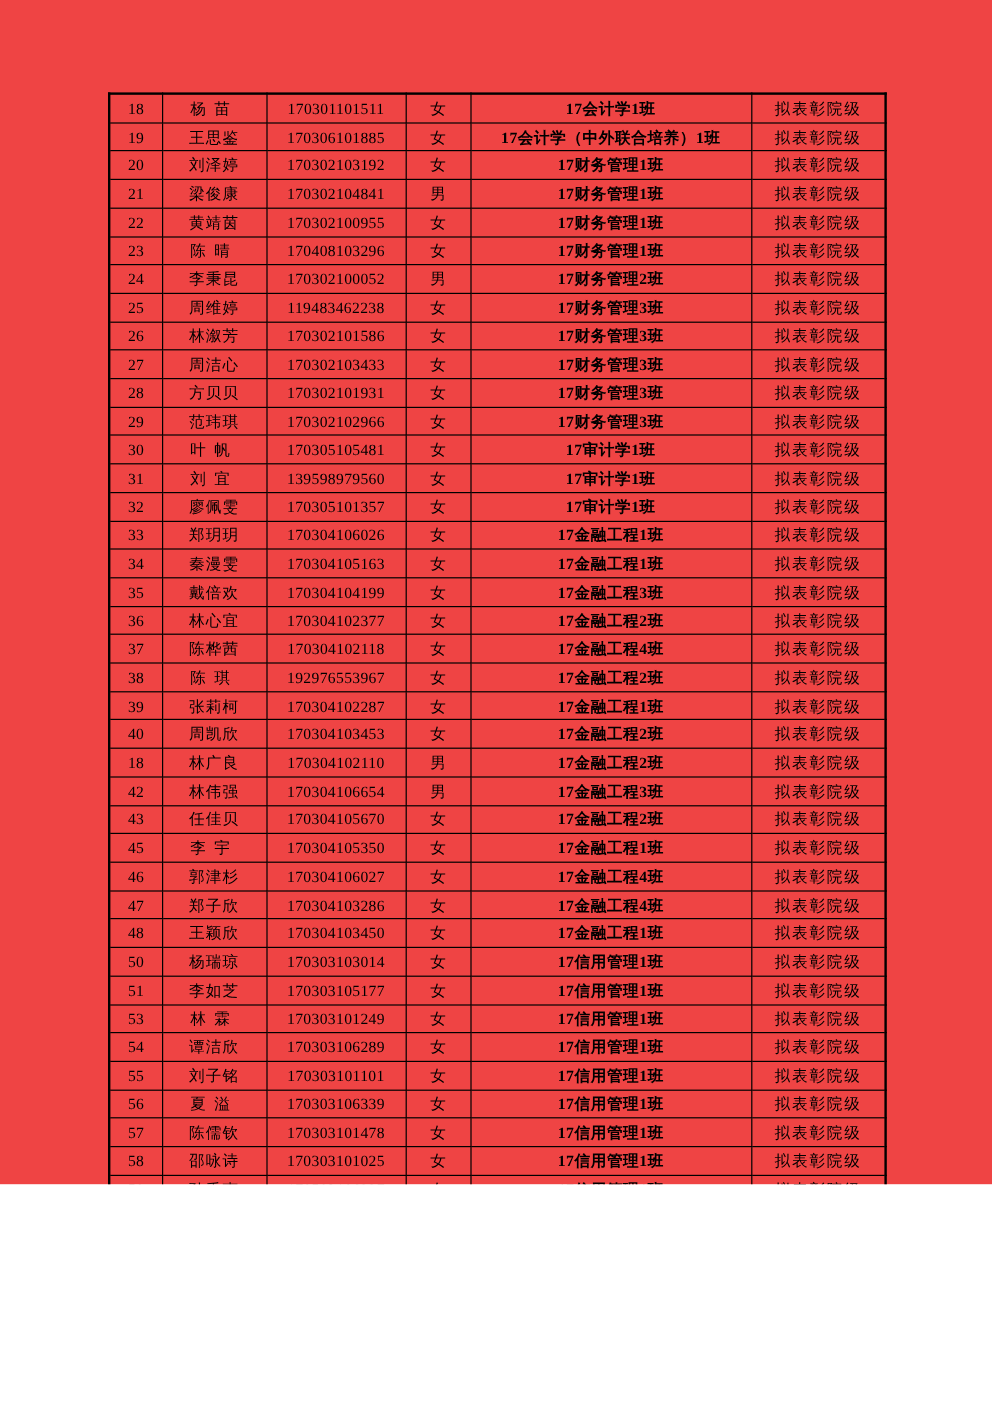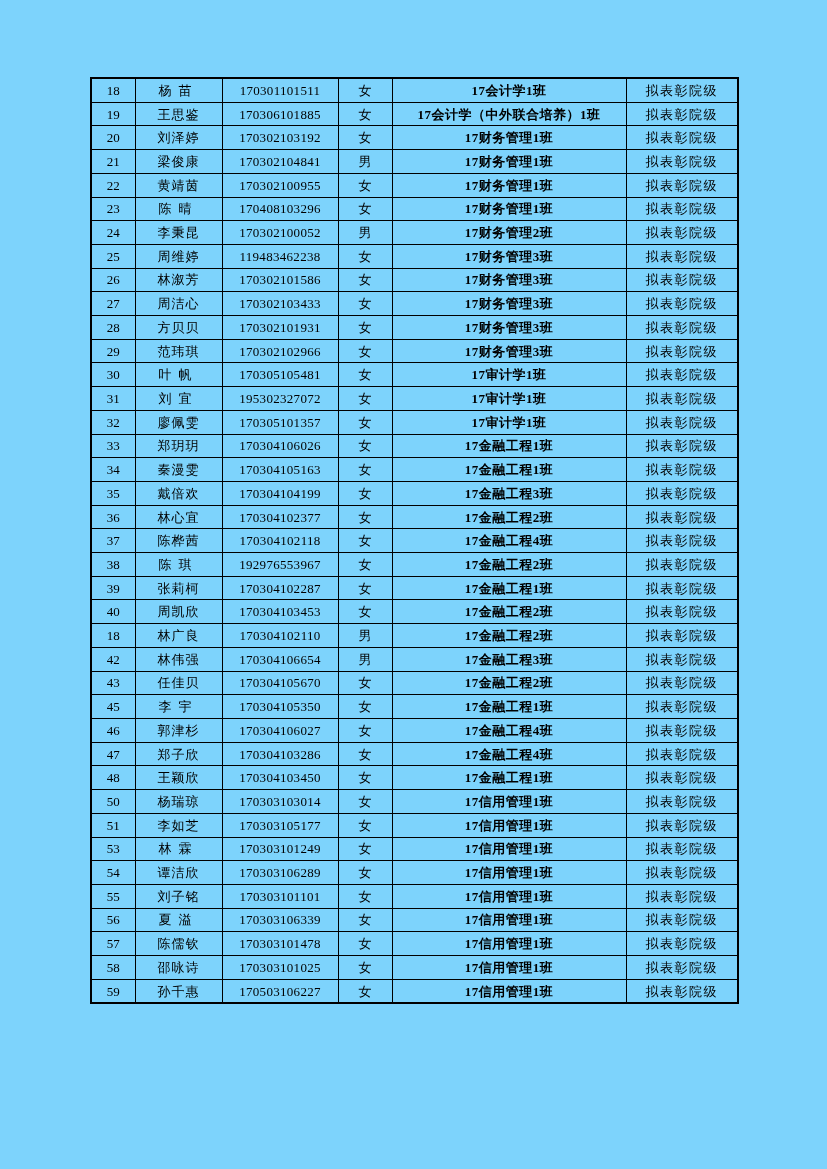--- a/index.html
+++ b/index.html
@@ -3,22 +3,22 @@
 <meta charset="utf-8">
 <style>
   html, body {
     margin: 0;
     padding: 0;
     background: #ffffff;
   }
   .page {
     position: relative;
     width: 827px;
-    height: 1169px;
-    background: #7dd3fc;
+    height: 987px;
+    background: #ef4444;
     font-family: "Liberation Serif", "DejaVu Serif", serif;
     color: #000000;
     overflow: hidden;
   }
   table.roster {
     position: absolute;
     left: 90px;
     top: 77px;
     width: 647px;
     border-collapse: collapse;
@@ -158,21 +158,21 @@
           <td class="col-no">30</td>
           <td class="col-name name-2">叶帆</td>
           <td class="col-student_id">170305105481</td>
           <td class="col-gender">女</td>
           <td class="col-class_name">17审计学1班</td>
           <td class="col-award">拟表彰院级</td>
         </tr>
         <tr>
           <td class="col-no">31</td>
           <td class="col-name name-2">刘宜</td>
-          <td class="col-student_id">195302327072</td>
+          <td class="col-student_id">139598979560</td>
           <td class="col-gender">女</td>
           <td class="col-class_name">17审计学1班</td>
           <td class="col-award">拟表彰院级</td>
         </tr>
         <tr>
           <td class="col-no">32</td>
           <td class="col-name">廖佩雯</td>
           <td class="col-student_id">170305101357</td>
           <td class="col-gender">女</td>
           <td class="col-class_name">17审计学1班</td>

